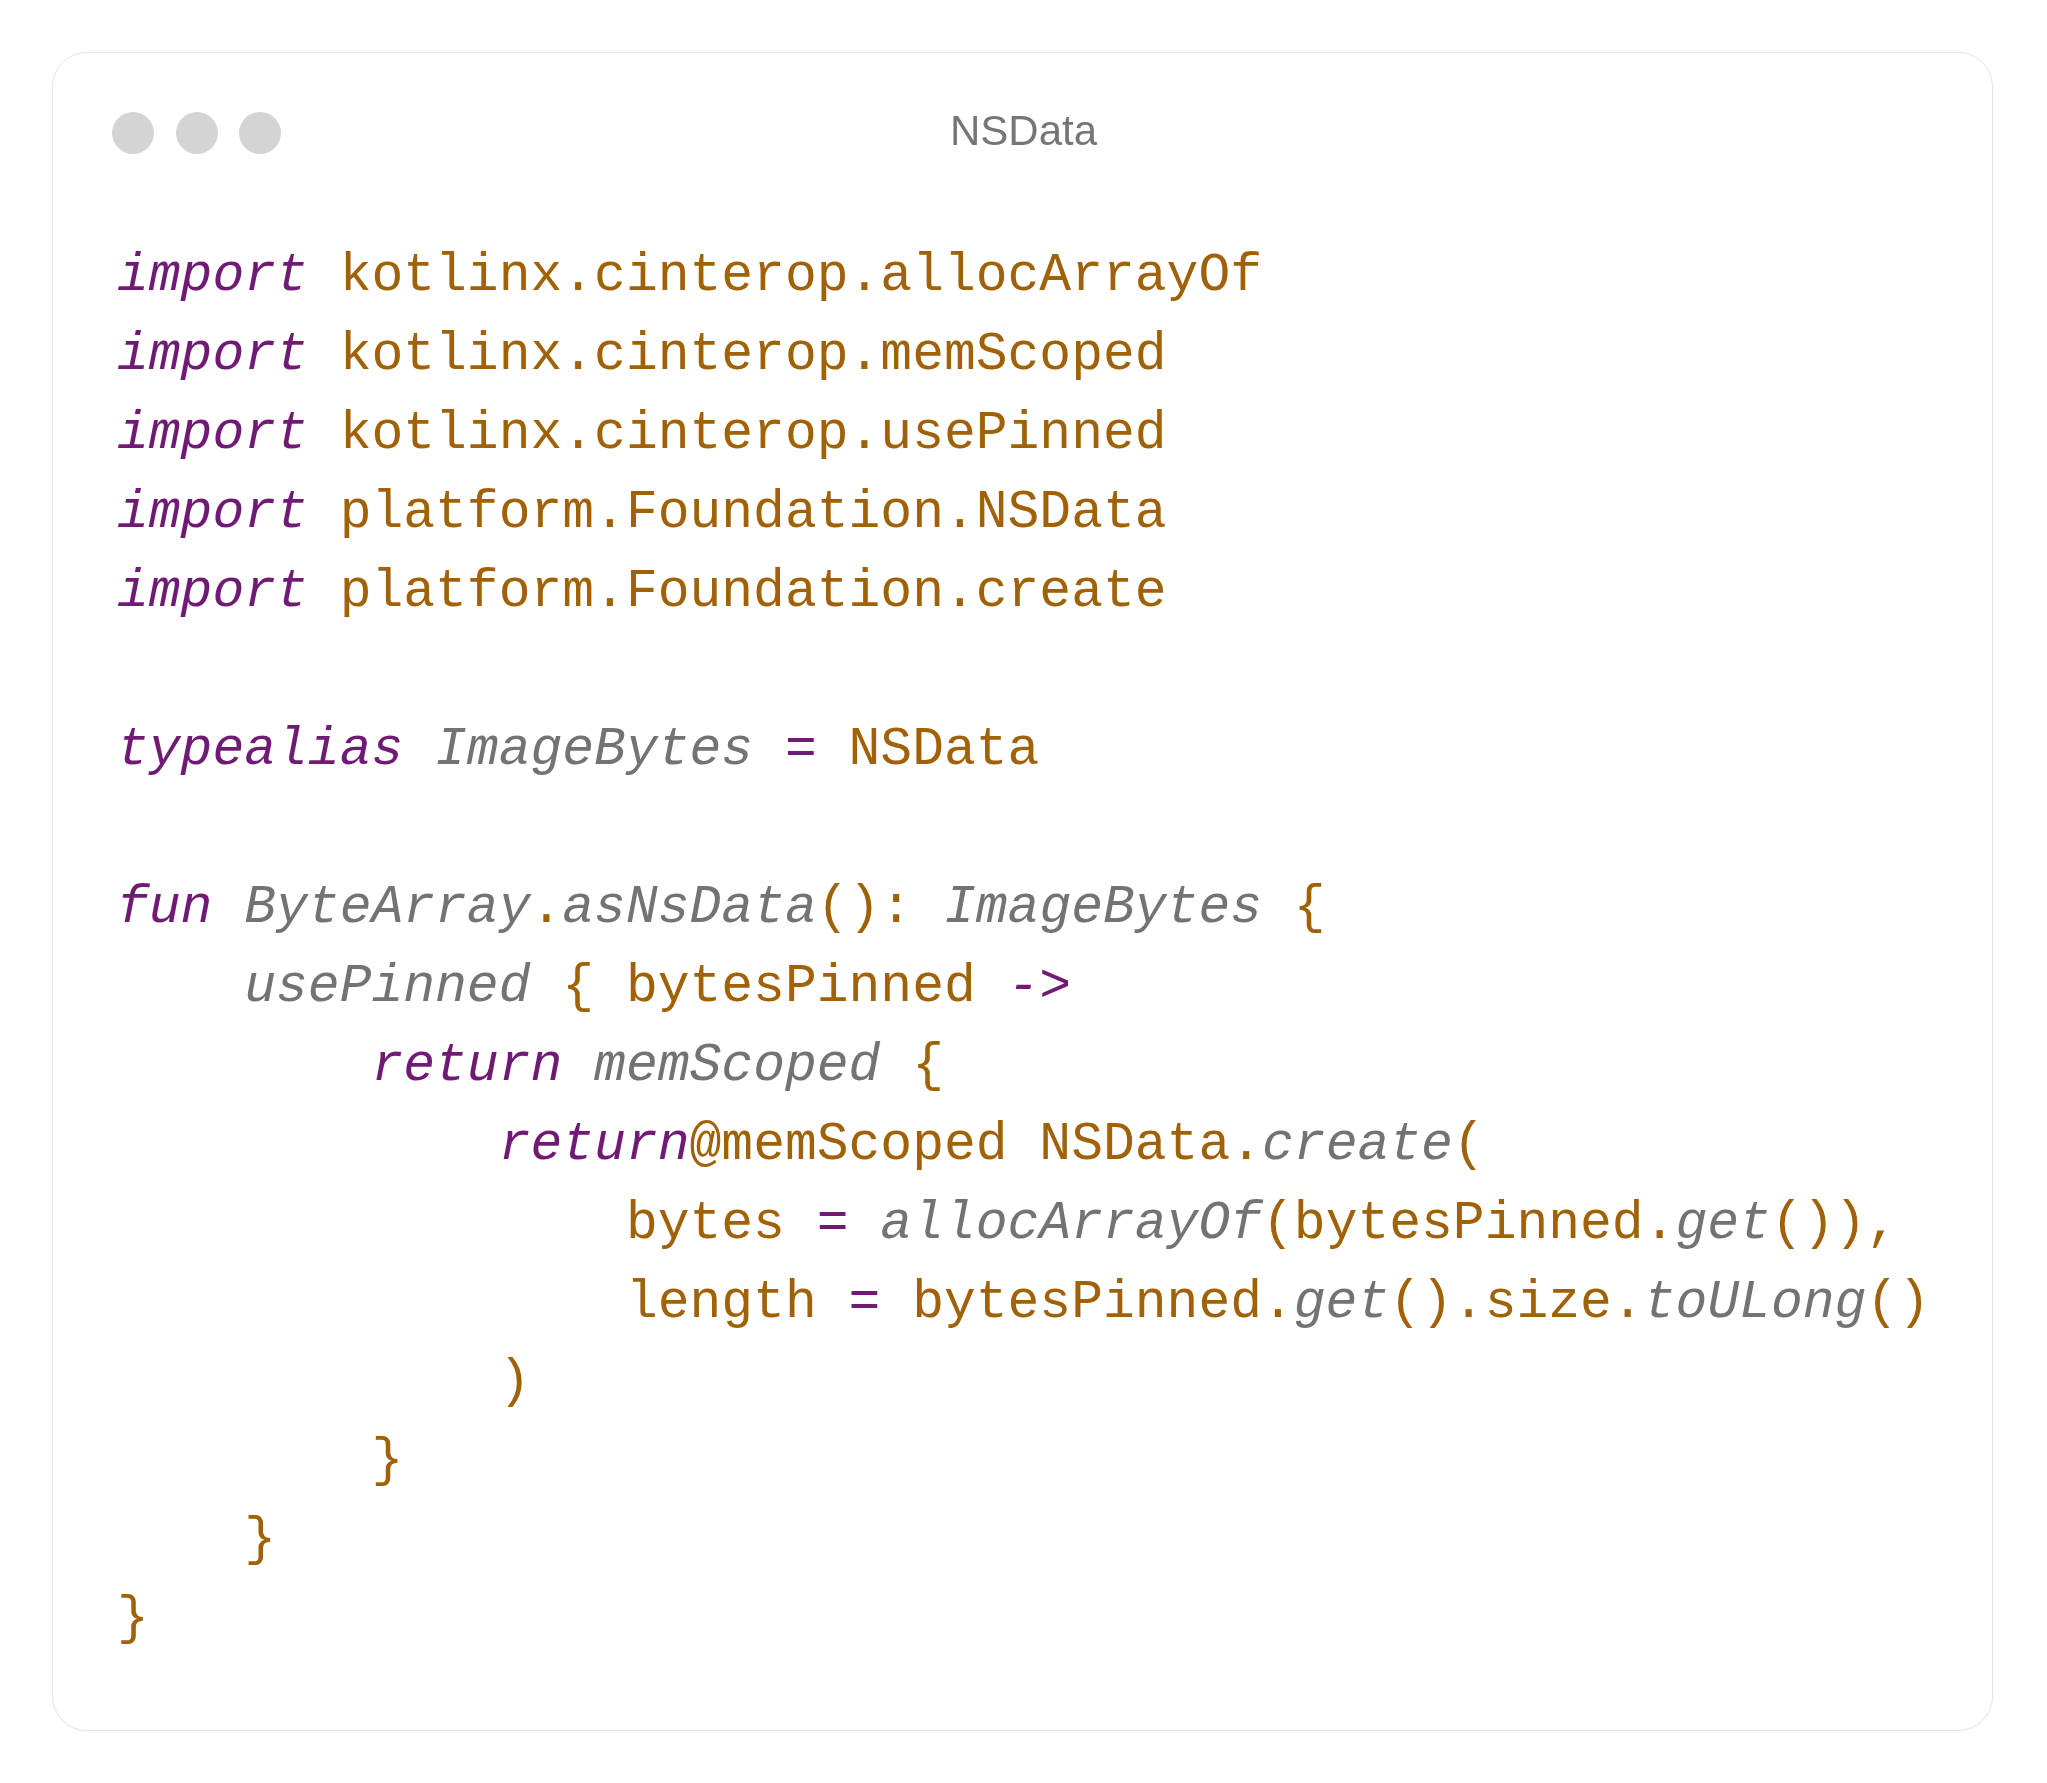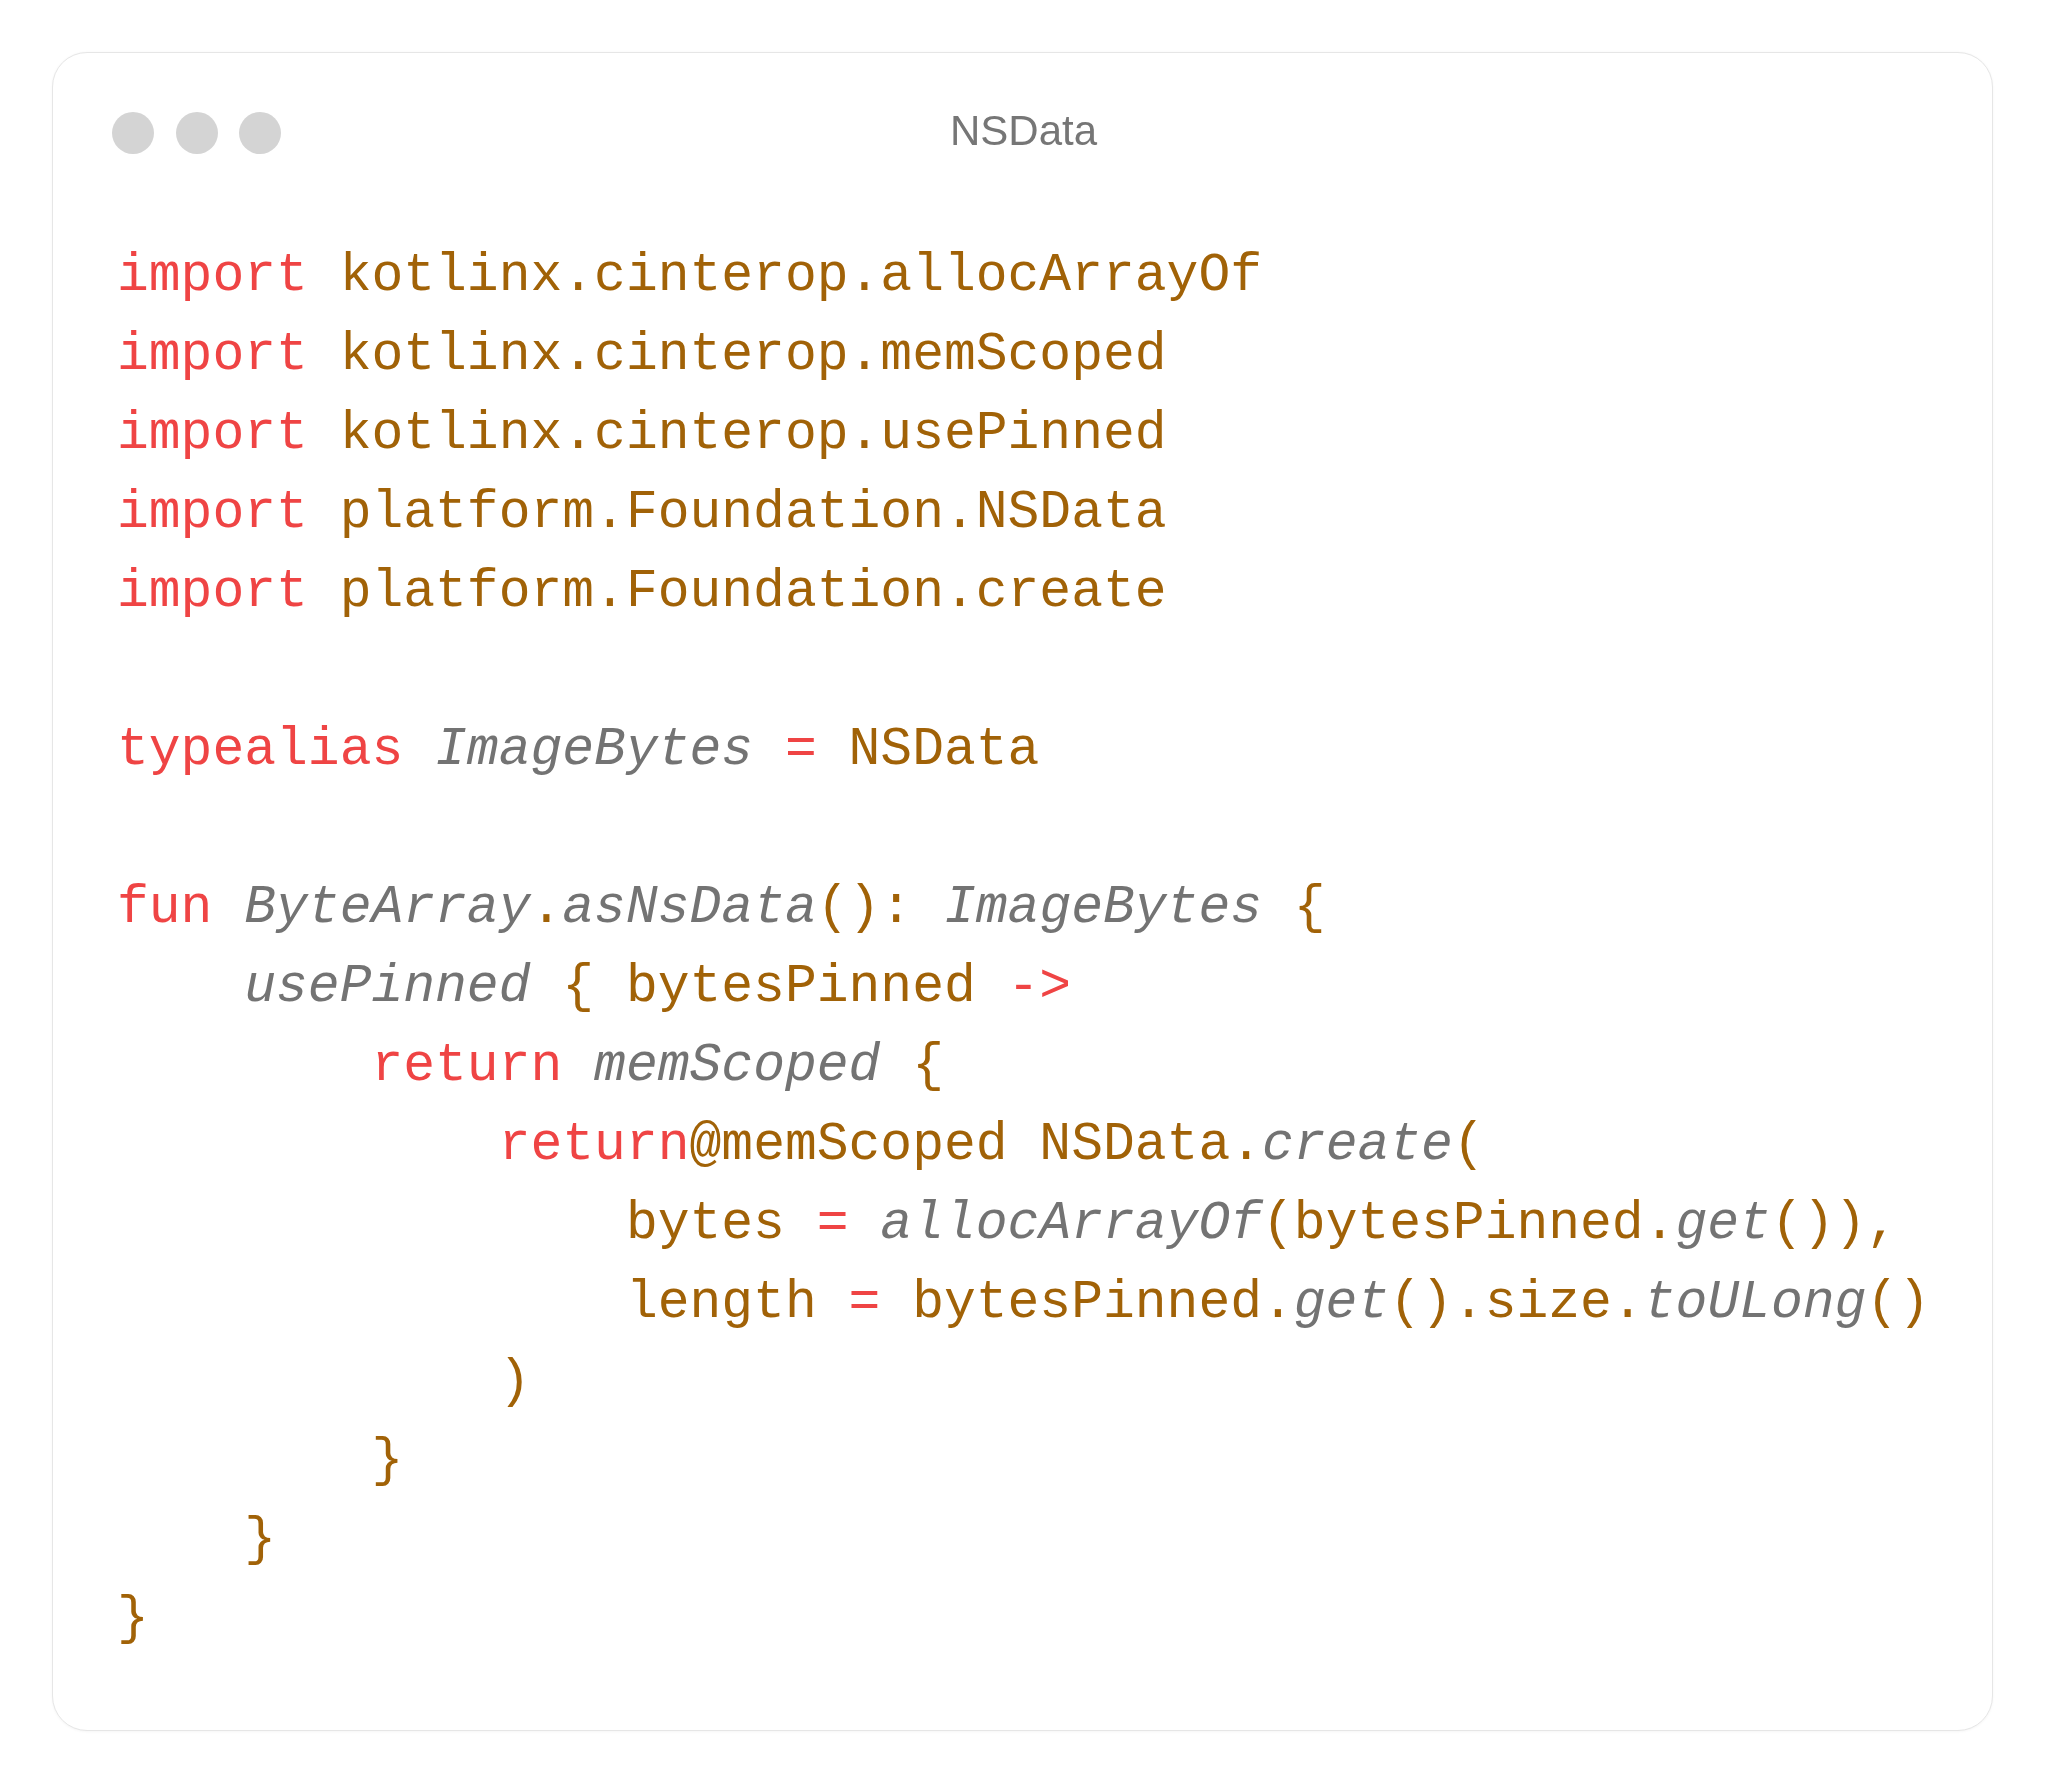--- a/index.html
+++ b/index.html
@@ -50,21 +50,21 @@
     font-family: "Liberation Mono", "DejaVu Sans Mono", monospace;
     font-size: 53px;
     line-height: 79px;
     white-space: pre;
     color: #1f2030;
   }
   .line {
     display: block;
     height: 79px;
   }
-  .tok-kw { color: #ef4444; }
+  .tok-kw { color: #701a75; font-style: italic; }
   .tok-fn { color: #737373; font-style: italic; }
   .tok-tx { color: #a16207; }
 </style>
 </head>
 <body>
 
 <div class="card"></div>
 
 <span class="dot" style="left: 112px; background: rgb(212, 212, 212);"></span>
 <span class="dot" style="left: 176px; background: rgb(212, 212, 212);"></span>

